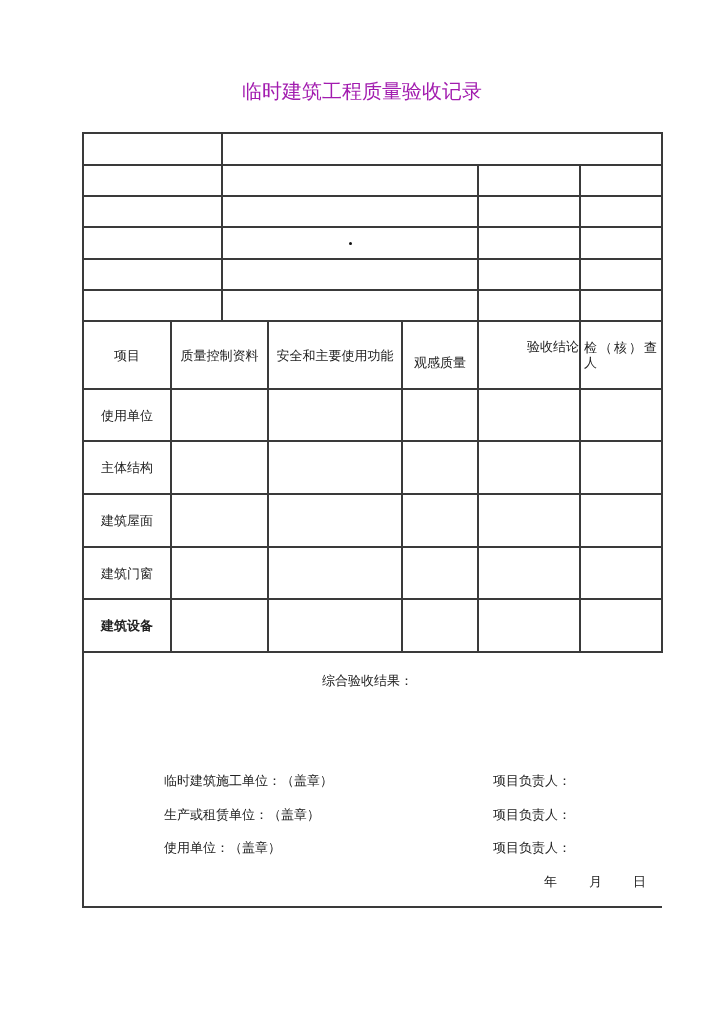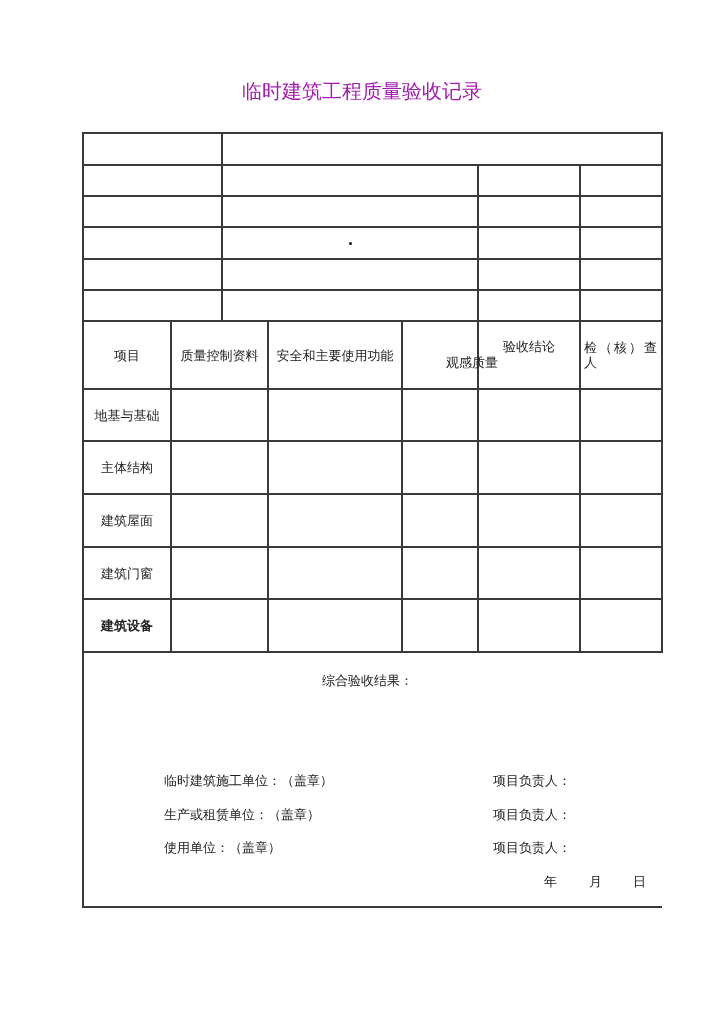--- a/index.html
+++ b/index.html
@@ -43,25 +43,25 @@
 <div class="vl" style="left:579px;top:164px;height:489px;"></div>
 <div class="vl" style="left:170px;top:320px;height:333px;"></div>
 <div class="vl" style="left:267px;top:320px;height:333px;"></div>
 <div class="vl" style="left:401px;top:320px;height:333px;"></div>
 
 <div class="dot" style="left:349px;top:242px;"></div>
 
 <div class="cell-text" style="left:84px;top:322px;width:86px;height:66px;">项目</div>
 <div class="cell-text" style="left:172px;top:322px;width:95px;height:66px;">质量控制资料</div>
 <div class="cell-text" style="left:269px;top:322px;width:132px;height:66px;">安全和主要使用功能</div>
-<div class="cell-text" style="left:403px;top:322px;width:74px;height:80px;padding-left:32px;">观感质量</div>
-<div class="cell-text" style="left:479px;top:322px;width:100px;height:48px;">验收结论</div>
+<div class="cell-text" style="left:403px;top:322px;width:74px;height:80px;">观感质量</div>
+<div class="cell-text" style="left:503px;top:322px;width:100px;height:48px;">验收结论</div>
 <div class="cell-text" style="left:584px;top:322px;width:76px;height:66px;letter-spacing:2px;">检（核）查人</div>
 
-<div class="cell-text" style="left:84px;top:390px;width:86px;height:50px;">地基与基础</div>
+<div class="cell-text" style="left:84px;top:390px;width:86px;height:50px;">使用单位</div>
 <div class="cell-text" style="left:84px;top:442px;width:86px;height:51px;">主体结构</div>
 <div class="cell-text" style="left:84px;top:495px;width:86px;height:51px;">建筑屋面</div>
 <div class="cell-text" style="left:84px;top:548px;width:86px;height:50px;">建筑门窗</div>
 <div class="cell-text" style="left:84px;top:600px;width:86px;height:51px;font-weight:bold;">建筑设备</div>
 
 <div class="txt" style="left:322px;top:672px;">综合验收结果：</div>
 
 <div class="txt" style="left:164px;top:772px;">临时建筑施工单位：（盖章）</div>
 <div class="txt" style="left:493px;top:772px;">项目负责人：</div>
 

